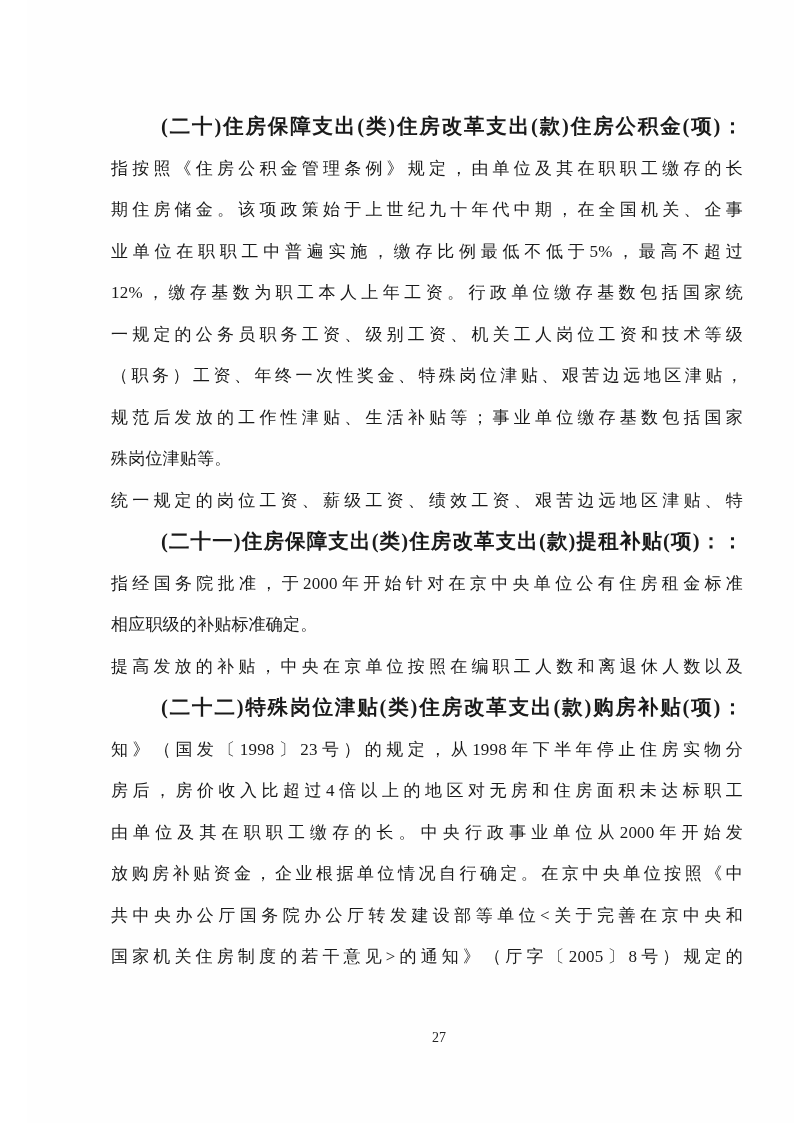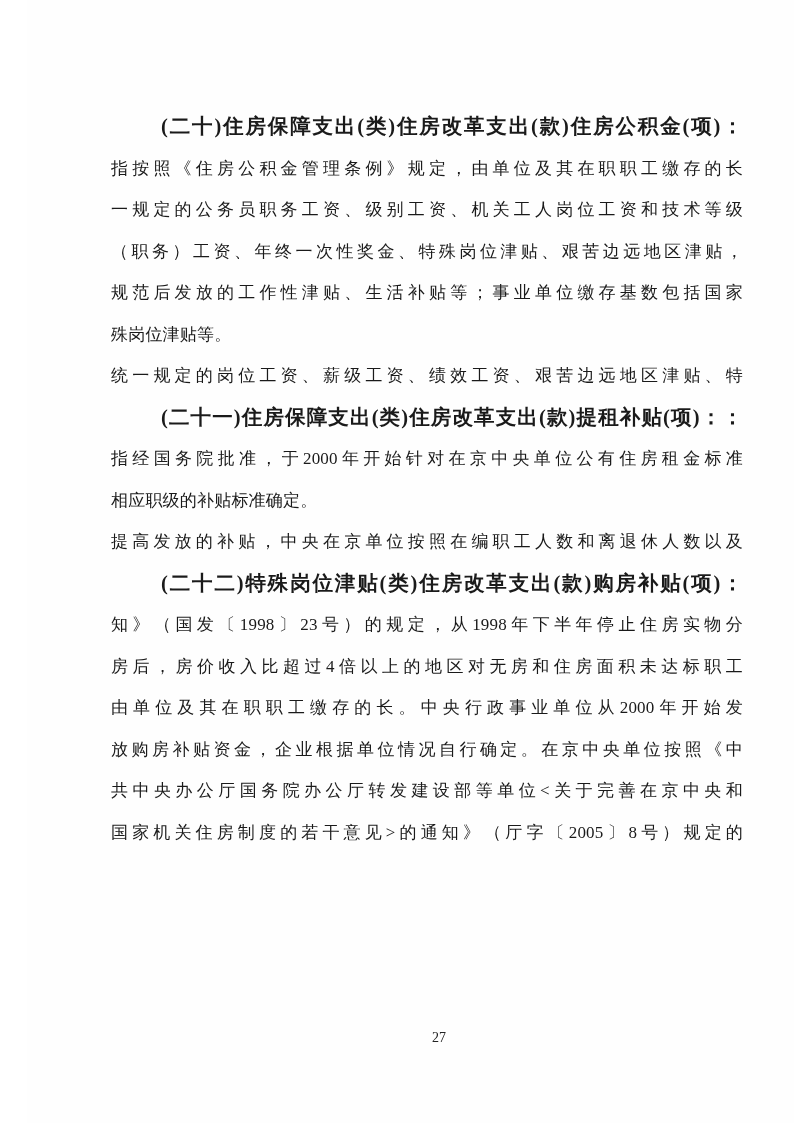--- a/index.html
+++ b/index.html
@@ -57,20 +57,23 @@
 </style>
 </head>
 <body>
 
 <div class="page">
   <div class="content">
 
     <div class="para">
       <div class="line heading">(二十)住房保障支出(类)住房改革支出(款)住房公积金(项)：</div>
       <div class="line">指按照《住房公积金管理条例》规定，由单位及其在职职工缴存的长</div>
+      <div class="line">期住房储金。该项政策始于上世纪九十年代中期，在全国机关、企事</div>
+      <div class="line">业单位在职职工中普遍实施，缴存比例最低不低于5%，最高不超过</div>
+      <div class="line">12%，缴存基数为职工本人上年工资。行政单位缴存基数包括国家统</div>
       <div class="line">一规定的公务员职务工资、级别工资、机关工人岗位工资和技术等级</div>
       <div class="line">（职务）工资、年终一次性奖金、特殊岗位津贴、艰苦边远地区津贴，</div>
       <div class="line">规范后发放的工作性津贴、生活补贴等；事业单位缴存基数包括国家</div>
       <div class="line para-end">殊岗位津贴等。</div>
       <div class="line">统一规定的岗位工资、薪级工资、绩效工资、艰苦边远地区津贴、特</div>
     </div>
 
     <div class="para">
       <div class="line heading">(二十一)住房保障支出(类)住房改革支出(款)提租补贴(项)：：</div>
       <div class="line">指经国务院批准，于2000年开始针对在京中央单位公有住房租金标准</div>

